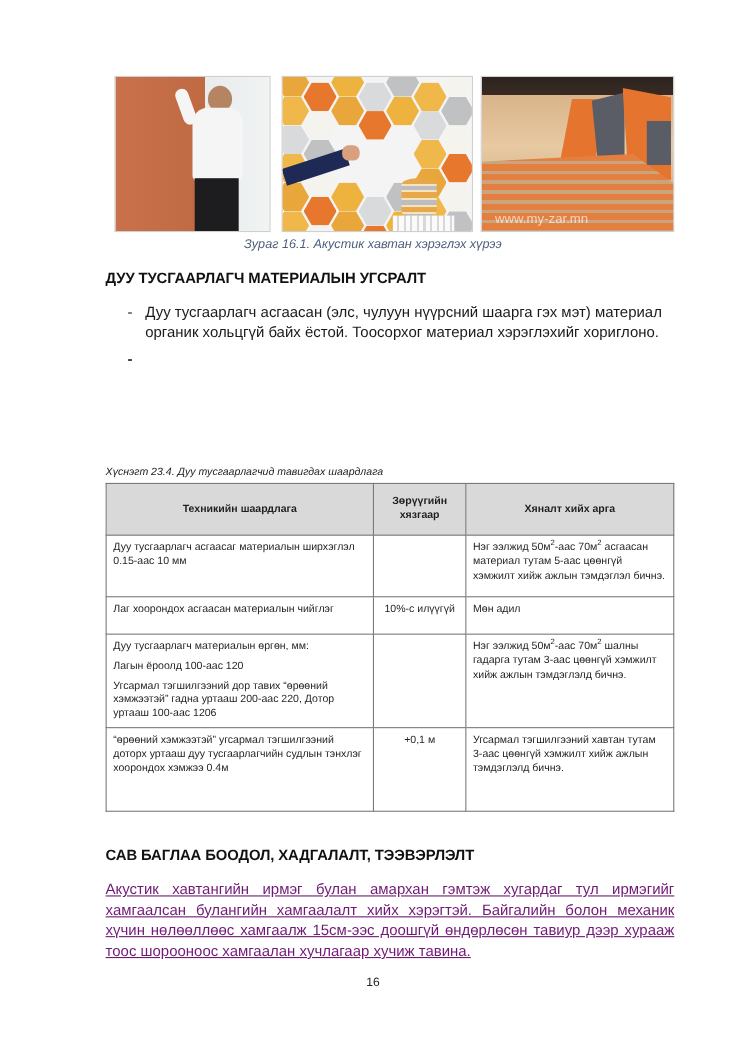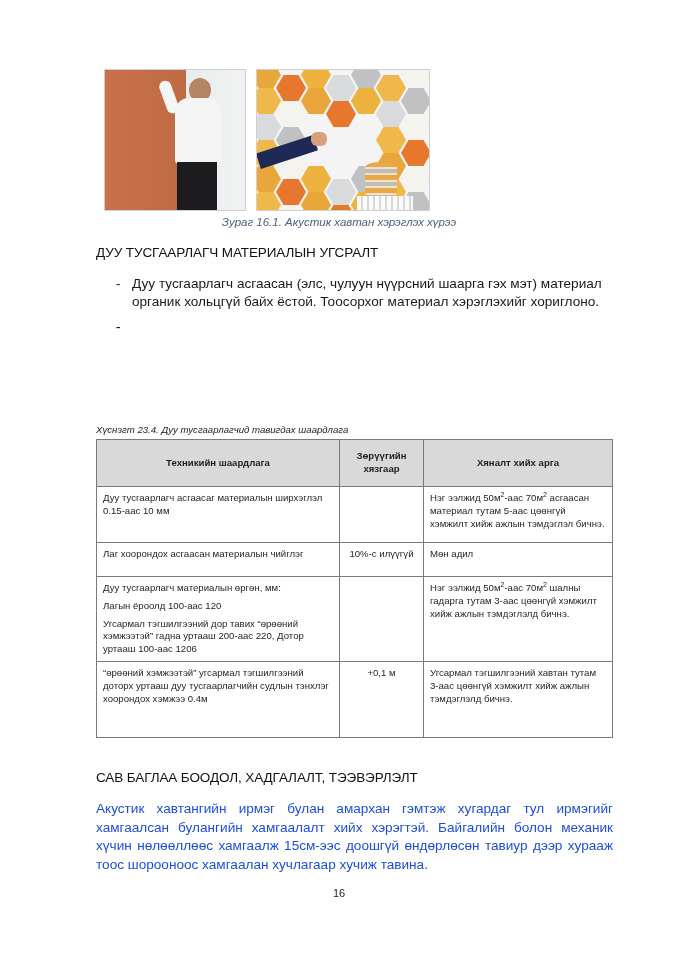--- a/index.html
+++ b/index.html
@@ -15,36 +15,36 @@
   .man-arm { position: absolute; left: 58px; top: 10px; width: 12px; height: 34px; background: #f5f5f5; transform: rotate(-20deg); border-radius: 6px; }
   .hex { position: absolute; width: 30px; height: 26px; clip-path: polygon(25% 0,75% 0,100% 50%,75% 100%,25% 100%,0 50%); }
   .arm { position: absolute; left: 0; top: 74px; width: 60px; height: 16px; background: #1e2a55; transform: rotate(-18deg); }
   .hand { position: absolute; left: 54px; top: 62px; width: 16px; height: 14px; background: #d9a07e; border-radius: 6px; }
   .stack { position: absolute; left: 108px; top: 92px; width: 32px; height: 36px; background: repeating-linear-gradient(180deg, #e8a84a 0 5px, #f3e3c3 5px 7px, #bdbdbd 7px 11px, #f3e3c3 11px 13px); border-radius: 14px/6px; }
   .radiator { position: absolute; left: 100px; top: 126px; width: 56px; height: 16px; background: repeating-linear-gradient(90deg, #fafafa 0 4px, #d8d8d8 4px 6px); }
   .panel { position: absolute; }
   .seats { position: absolute; left: 0; bottom: 0; width: 176px; height: 70px; background: repeating-linear-gradient(180deg, #e57f3f 0 6px, #c9a57e 6px 9px); clip-path: polygon(0 10%, 78% 0, 100% 40%, 100% 100%, 0 100%); }
   .watermark { position: absolute; left: 12px; bottom: 4px; font-size: 12px; color: rgba(255,255,255,0.65); }
   .caption { position: absolute; top: 216px; left: 0; width: 678px; text-align: center; font-size: 11.5px; font-style: italic; color: #4c5f7a; }
-  .heading { position: absolute; left: 96px; font-size: 13.5px; font-weight: normal; color: #111; letter-spacing: -0.1px; }
+  .heading { position: absolute; left: 96px; font-size: 13.5px; font-weight: bold; color: #111; letter-spacing: -0.1px; }
   .h1 { top: 245px; }
   .h2 { top: 770px; }
   .bullets { position: absolute; left: 96px; top: 275px; width: 520px; }
   .bullet { position: relative; padding-left: 36px; font-size: 13.6px; line-height: 18.4px; margin-bottom: 6px; color: #1a1a1a; }
   .bullet .dash { position: absolute; left: 20px; top: 0; }
   .table-caption { position: absolute; left: 96px; top: 424px; font-size: 9.6px; font-style: italic; color: #222; }
   table.req { position: absolute; left: 96px; top: 439px; width: 517px; border-collapse: collapse; font-size: 9.6px; color: #1f1f1f; }
   table.req th, table.req td { border: 1px solid #7a7a7a; vertical-align: top; padding: 5px 6px; line-height: 12.8px; }
   table.req th { background: #d9d9d9; font-weight: bold; vertical-align: middle; text-align: center; height: 38px; padding: 4px 6px; }
   table.req td.center { text-align: center; }
   .c1 { width: 230px; }
   .c2 { width: 71px; }
   .line { display: block; }
   .gap { margin-top: 5px; }
-  .paragraph { position: absolute; left: 96px; top: 800px; width: 517px; font-size: 13.6px; line-height: 18.6px; text-align: justify; color: #1d4ed8; }
+  .paragraph { position: absolute; left: 96px; top: 800px; width: 517px; font-size: 13.6px; line-height: 18.6px; text-align: justify; color: #701a75; text-decoration: underline; }
   .page-number { position: absolute; left: 0; top: 887px; width: 678px; text-align: center; font-size: 11px; color: #222; }
   sup { font-size: 7px; line-height: 0; }
 </style>
 </head>
 <body>
 
 <div class="figure-row">
   <div class="photo photo1">
     <div class="man-arm"></div>
     <div class="man-head"></div>
@@ -85,20 +85,28 @@
       <div class="hex" style="left: 119px; top: 5px; background: rgb(240, 184, 74);"></div>
       <div class="hex" style="left: 94px; top: -8px; background: rgb(191, 193, 195);"></div>
       <div class="hex" style="left: 69px; top: 5px; background: rgb(217, 218, 219);"></div>
       <div class="hex" style="left: 44px; top: -8px; background: rgb(238, 178, 63);"></div>
       <div class="hex" style="left: 19px; top: 5px; background: rgb(232, 119, 46);"></div>
       <div class="hex" style="left: -6px; top: -8px; background: rgb(233, 166, 58);"></div>
     <div class="arm"></div>
     <div class="hand"></div>
     <div class="stack"></div>
     <div class="radiator"></div>
+  </div>
+  <div class="photo photo3">
+    <div class="panel" style="left:70px;top:20px;width:40px;height:70px;background:#e5742f;clip-path:polygon(30% 0,100% 0,80% 100%,0 90%);"></div>
+    <div class="panel" style="left:100px;top:14px;width:30px;height:76px;background:#5a5d66;clip-path:polygon(0 10%,100% 0,100% 100%,20% 90%);"></div>
+    <div class="panel" style="left:128px;top:10px;width:44px;height:84px;background:#e5742f;clip-path:polygon(0 0,100% 10%,100% 100%,10% 80%);"></div>
+    <div class="panel" style="left:150px;top:40px;width:22px;height:40px;background:#5a5d66;"></div>
+    <div class="seats"></div>
+    <div class="watermark">www.my-zar.mn</div>
   </div>
 </div>
 
 <div class="caption">Зураг 16.1. Акустик хавтан хэрэглэх хүрээ</div>
 
 <div class="heading h1">ДУУ ТУСГААРЛАГЧ МАТЕРИАЛЫН УГСРАЛТ</div>
 
 <div class="bullets">
   <div class="bullet">
     <span class="dash">-</span>

